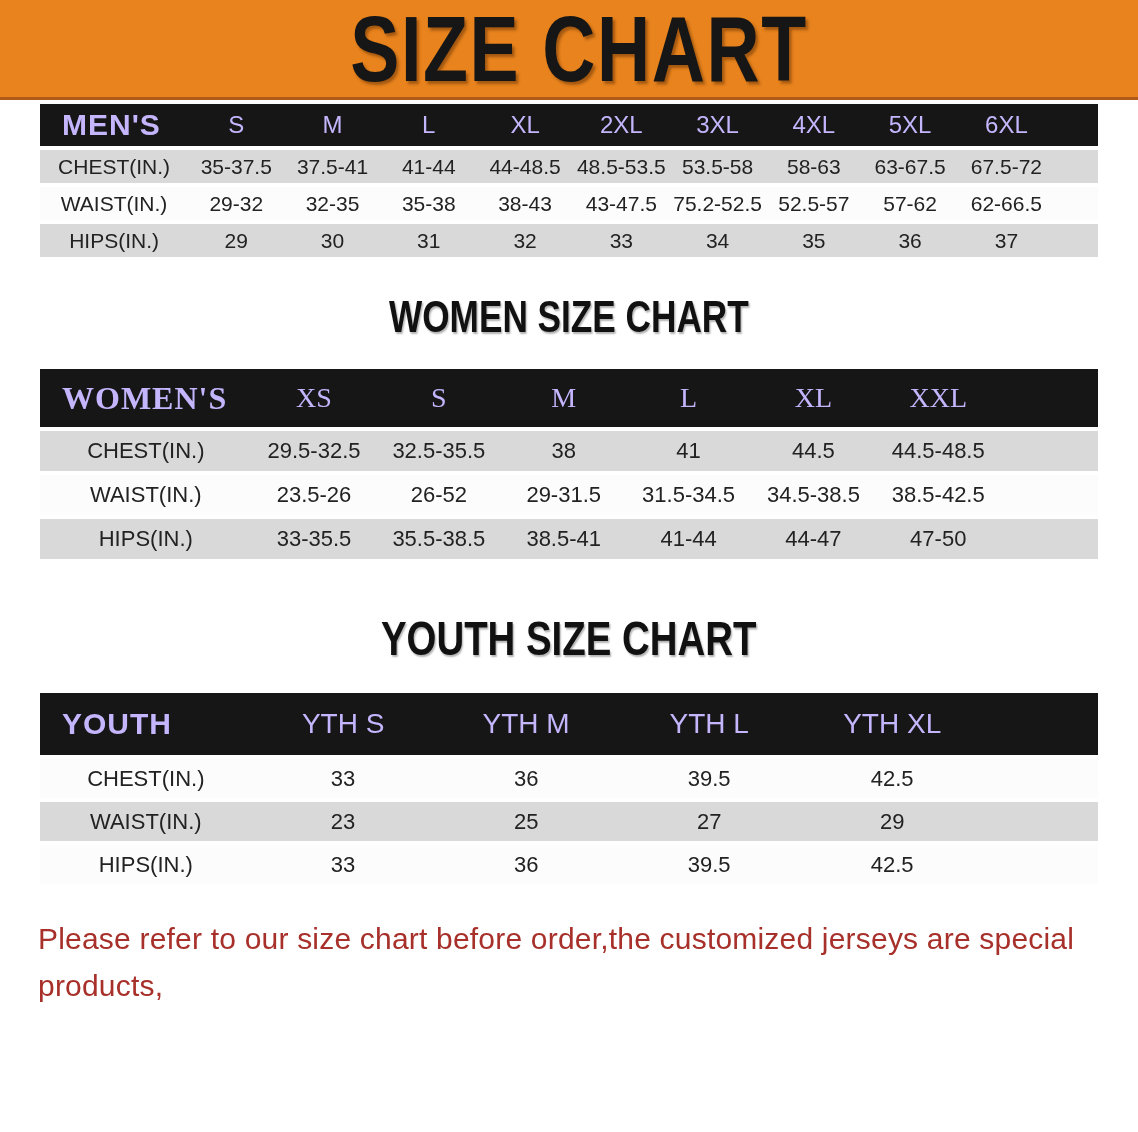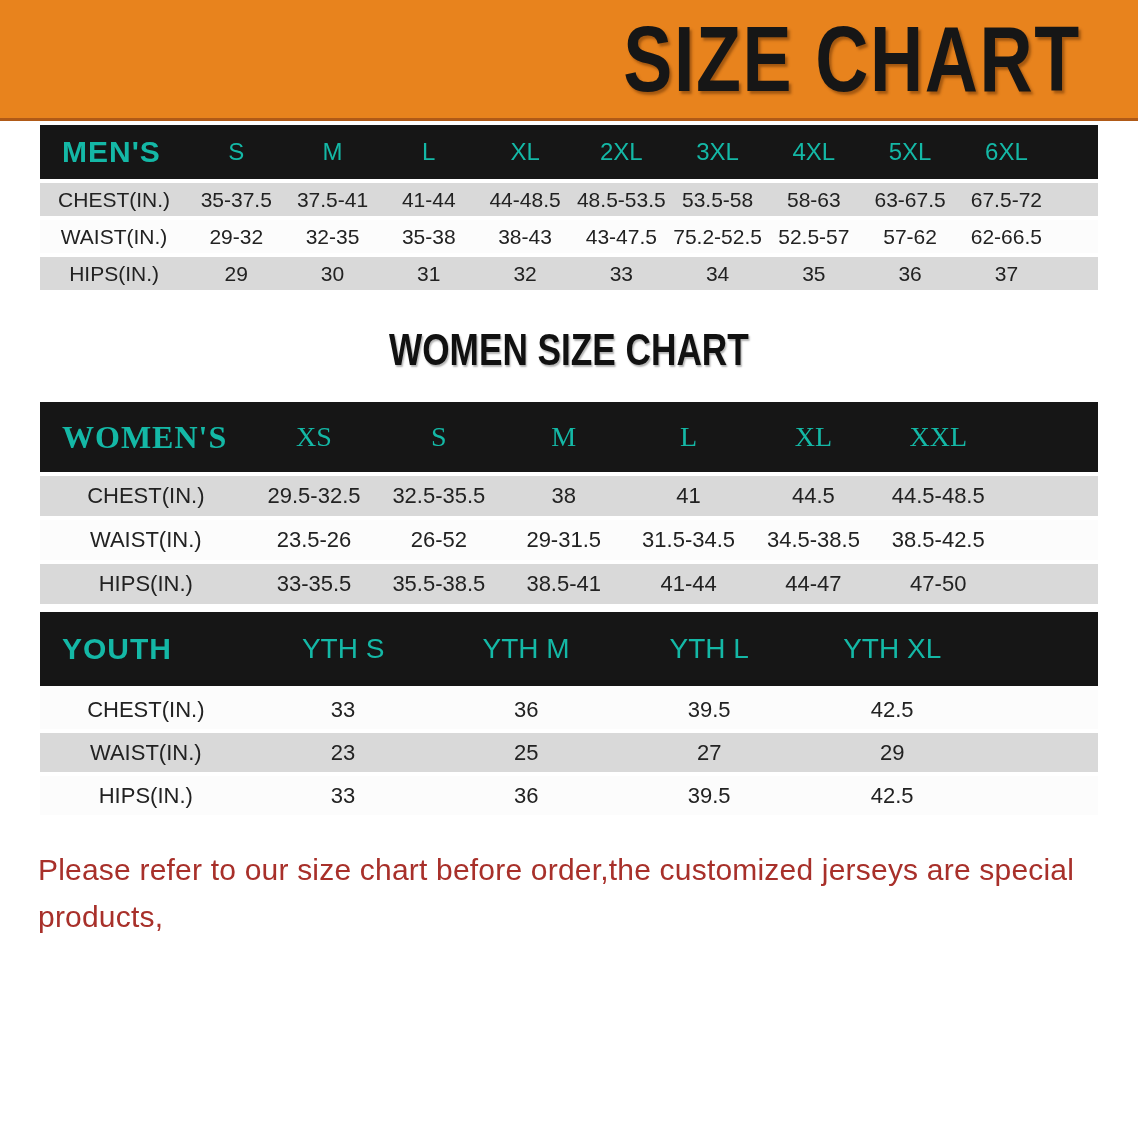--- a/index.html
+++ b/index.html
@@ -3,23 +3,23 @@
 <meta charset="utf-8">
 <style>
   html,body{margin:0;padding:0;}
   body{
     width:1138px;height:1132px;background:#ffffff;
     font-family:"Liberation Sans", sans-serif;
     overflow:hidden;position:relative;
   }
   
   .banner{
-    height:121px;width:100%;
+    height:100px;width:100%;
     background:var(--banner-bg,#e8831d);
-    display:flex;align-items:center;justify-content:flex-end;
+    display:flex;align-items:center;justify-content:center;
     border-bottom:3px solid #b05a17;
     box-sizing:border-box;
     padding-left:20px;
   }
   .banner-title{
     display:inline-block;
     font-size:92px;font-weight:bold;color:#161616;
     letter-spacing:2px;line-height:1;
     transform:scaleX(.80);
     text-shadow:3px 3px 3px rgba(80,35,0,.45);
@@ -35,23 +35,23 @@
   .sec-womens .section-heading{font-size:44px;padding:34px 0 26px;}
   .sec-youth .section-heading{font-size:48px;padding:52px 0 26px;}
   .section-heading .condensed{text-shadow:1.5px 1.5px 2px rgba(0,0,0,.3);}
   
   .size-table{
     width:1058px;margin:0 40px;
     border-collapse:separate;border-spacing:0 4px;
     table-layout:fixed;
   }
   .size-table th{
-    background:#161616;color:#14b8a6;
+    background:#161616;color:#c4b5fd;
     font-weight:normal;text-align:center;
-    padding:6px;
+    padding:0;
   }
   .size-table th.corner{
     font-weight:bold;text-align:left;padding-left:22px;
     letter-spacing:1px;
   }
   .size-table td{
     text-align:center;color:#222;padding:0;
     background:#fbfbfb;
   }
   .size-table tr.odd td{background:#d9d9d9;}
@@ -219,20 +219,21 @@
             <td>38.5-41</td>
             <td>41-44</td>
             <td>44-47</td>
             <td>47-50</td>
             <td class="trail"></td>
           </tr>
         </tbody>
       </table>
     </section>
     <section class="chart-section sec-youth">
+      <h2 class="section-heading"><span class="condensed">YOUTH SIZE CHART</span></h2>
       <table class="size-table">
         <colgroup>
           <col class="c-label">
           <col class="c-data">
           <col class="c-data">
           <col class="c-data">
           <col class="c-data">
           <col class="c-trail">
         </colgroup>
         <thead>

